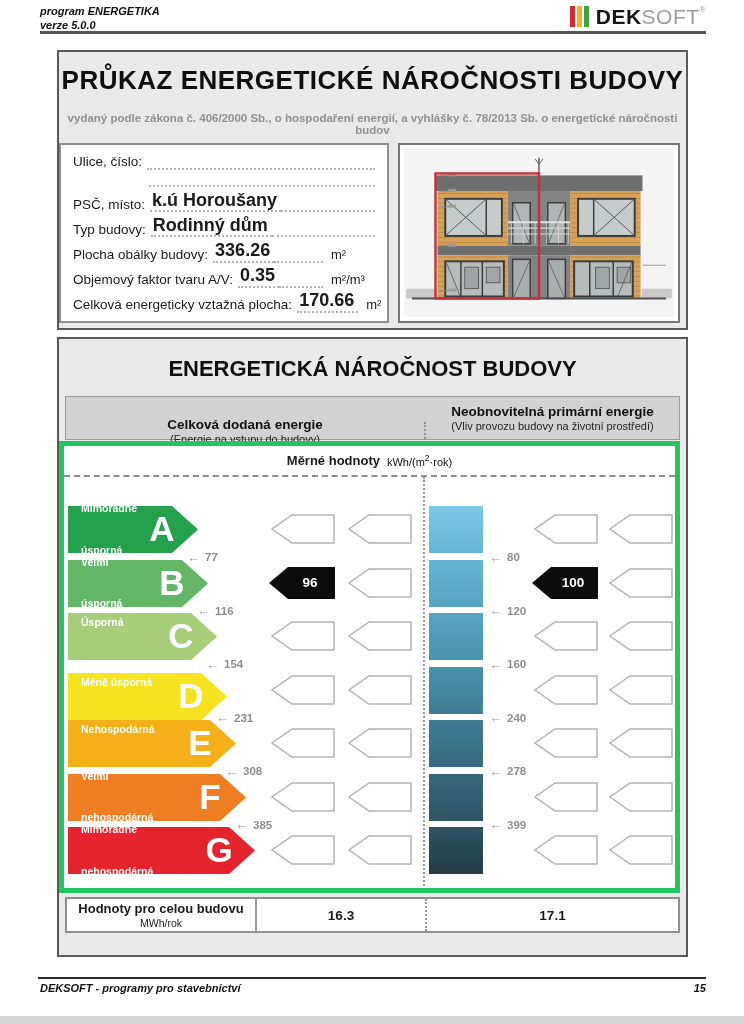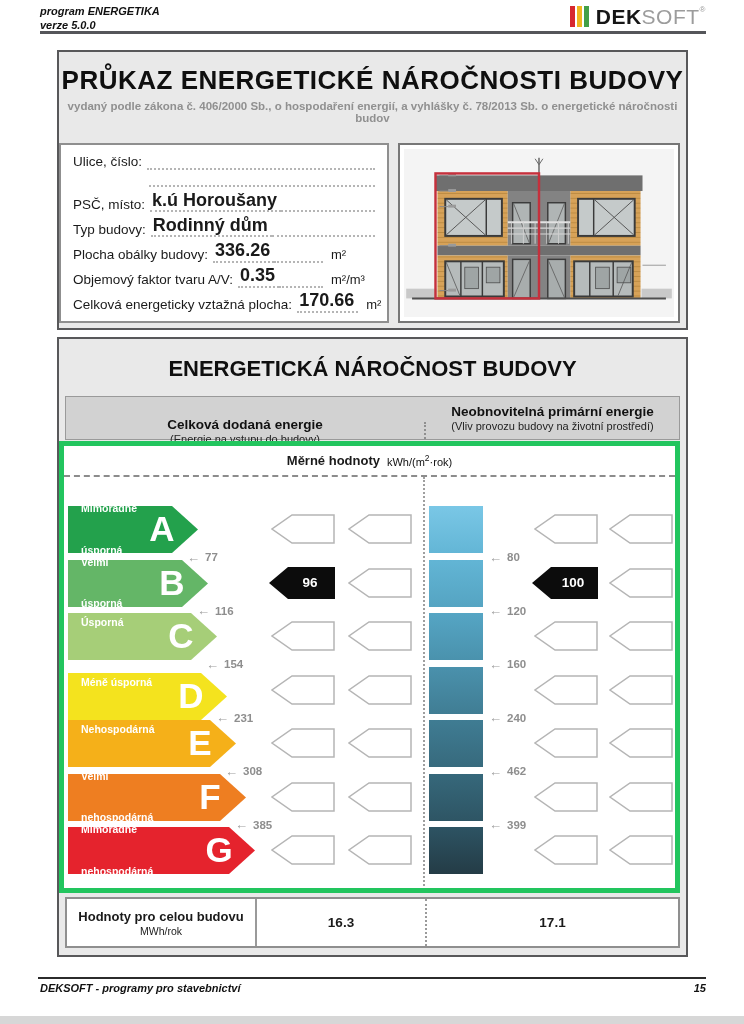--- a/index.html
+++ b/index.html
@@ -12,21 +12,21 @@
   .logo{display:flex;align-items:center;gap:3px;margin-top:2px;}
   .logo-text{font-size:21px;letter-spacing:.5px;line-height:1;}
   .logo-dek{font-weight:800;color:#161616;}
   .logo-soft{font-weight:400;color:#9c9c9c;}
   .logo-reg{font-size:8px;color:#999;vertical-align:top;}
   .top-rule{position:absolute;left:40px;top:31px;width:666px;height:3px;background:#55565a;}
 
   
   .box1{position:absolute;left:57px;top:50px;width:631px;height:280px;border:2px solid #58585a;background:#e9e9e9;box-sizing:border-box;}
   .cert-title{margin-top:13px;text-align:center;font-size:26px;font-weight:bold;letter-spacing:.5px;color:#0f0f0f;}
-  .cert-subtitle{margin-top:4px;text-align:center;font-size:11.5px;font-weight:bold;color:#909090;}
+  .cert-subtitle{margin-top:16px;text-align:center;font-size:11.5px;font-weight:bold;color:#909090;}
   .box1-row{position:absolute;left:0;right:6px;bottom:5px;height:180px;display:flex;gap:9px;}
   .info-box{width:330px;box-sizing:border-box;background:#fff;border:2px solid #8f8f8f;padding:9px 12px 8px 12px;display:flex;flex-direction:column;justify-content:space-between;}
   .info-row{display:flex;align-items:flex-end;font-size:13.5px;line-height:1.15;}
   .info-label{white-space:nowrap;padding-right:5px;}
   .info-value{font-weight:bold;font-size:18px;padding:0 4px 0 2px;border-bottom:2px dotted #b5b5b5;}
   .info-fill{flex:1;border-bottom:2px dotted #b5b5b5;height:13px;}
   .info-unit{width:44px;text-align:left;font-size:13px;padding-left:8px;white-space:nowrap;}
   .info-row.blank .info-fill{margin-left:76px;}
   
   .img-box{flex:1;box-sizing:border-box;background:#fff;border:2px solid #777;padding:4px;}
@@ -60,21 +60,21 @@
   .b-arrow .b-val{position:absolute;left:16px;top:0;right:0;height:34px;line-height:33px;text-align:center;color:#fff;font-weight:bold;font-size:13.5px;}
   .bb{position:absolute;width:54px;height:47px;}
   .bb.b0{background:linear-gradient(#7ac7e6,#63b6d6);}
   .bb.b1{background:linear-gradient(#62b5d5,#55a4c2);}
   .bb.b2{background:linear-gradient(#55a5c4,#4a92ad);}
   .bb.b3{background:linear-gradient(#4a91ac,#407d94);}
   .bb.b4{background:linear-gradient(#3f7c93,#376a7d);}
   .bb.b5{background:linear-gradient(#36687b,#2e5564);}
   .bb.b6{background:linear-gradient(#2d5363,#243c46);}
 
-  .totals{margin:4px 6px 0 6px;height:51px;background:#fff;border:2px solid #8f8f8f;box-sizing:border-box;display:flex;align-items:stretch;}
+  .totals{margin:4px 6px 0 6px;height:36px;background:#fff;border:2px solid #8f8f8f;box-sizing:border-box;display:flex;align-items:stretch;}
   .tot-label{width:188px;border-right:2px solid #9a9a9a;display:flex;flex-direction:column;justify-content:center;text-align:center;}
   .tot-label .t1{font-size:13px;font-weight:bold;}
   .tot-label .t2{font-size:10.5px;margin-top:1px;}
   .tot-v{display:flex;align-items:center;justify-content:center;font-size:13.5px;font-weight:bold;}
   .tot-v1{width:168px;}
   .tot-v2{flex:1;border-left:2px dotted #9a9a9a;}
 
   
   .footer-rule{position:absolute;left:38px;top:977px;width:668px;height:2px;background:#2b2b2b;}
   .footer-row{position:absolute;left:40px;top:982px;right:38px;display:flex;justify-content:space-between;font-size:11px;font-weight:bold;font-style:italic;color:#111;}
@@ -425,21 +425,21 @@
         <div class="thr" style="left:425px;top:180px;">
             <span class="thr-ar">←</span>
             <span>160</span>
           </div>
         <div class="thr" style="left:425px;top:233.5px;">
             <span class="thr-ar">←</span>
             <span>240</span>
           </div>
         <div class="thr" style="left:425px;top:287px;">
             <span class="thr-ar">←</span>
-            <span>462</span>
+            <span>278</span>
           </div>
         <div class="thr" style="left:425px;top:340.5px;">
             <span class="thr-ar">←</span>
             <span>399</span>
           </div>
 
         <svg class="h-arrow" style="left:470px;top:37px;">
             <polygon points="21,1 63,1 63,29 21,29 1,15" fill="#fff" stroke="#b5b5b5" stroke-width="1.5"></polygon>
           </svg>
         <svg class="h-arrow" style="left:545px;top:37px;">

